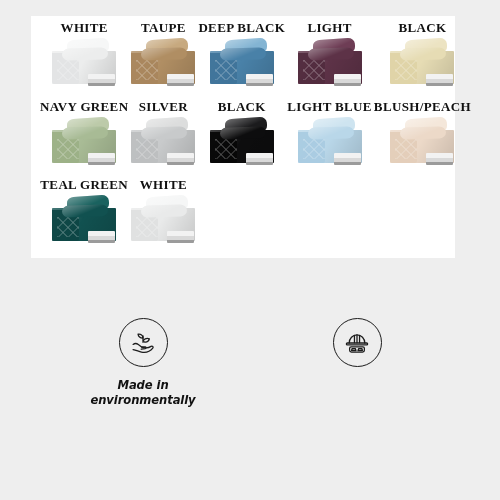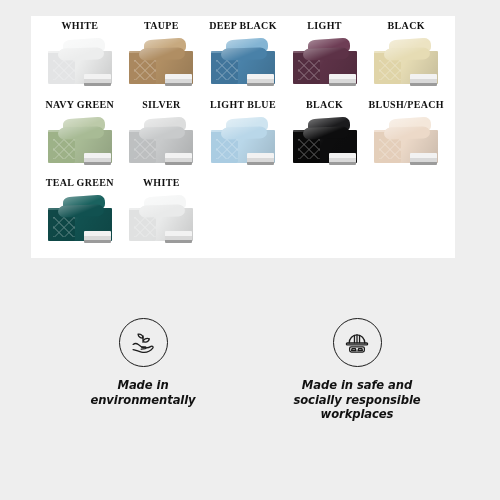--- a/index.html
+++ b/index.html
@@ -33,21 +33,21 @@
   .swatch-cell {
     display: flex;
     flex-direction: column;
     align-items: center;
     justify-content: flex-start;
     padding-top: 2px;
   }
   .swatch-label {
     font-family: "Liberation Serif", serif;
     font-weight: bold;
-    font-size: 10px;
+    font-size: 13px;
     letter-spacing: 0.35px;
     color: #111111;
     text-align: right;
     line-height: 1;
     height: 11px;
     white-space: nowrap;
   }
   .swatch-img {
     position: relative;
     width: 66px;
@@ -265,49 +265,49 @@
           <div class="mattress"></div>
           <div class="pillow-back" style="background: rgb(220, 221, 221);">
             <div class="pillow-sheen"></div>
           </div>
           <div class="pillow-front" style="background: rgb(200, 202, 203);">
             <div class="pillow-sheen"></div>
           </div>
         </div>
       </div>
       <div class="swatch-cell">
+        <div class="swatch-label">BLACK</div>
+        <div class="swatch-img">
+          <div class="bed-base" style="background: rgb(13, 13, 14);">
+            <div class="base-sheen"></div>
+          </div>
+          <div class="bed-drape" style="background: rgb(6, 6, 7);"></div>
+          <div class="bed-fold"></div>
+          <div class="mattress"></div>
+          <div class="pillow-back" style="background: rgb(27, 27, 29);">
+            <div class="pillow-sheen"></div>
+          </div>
+          <div class="pillow-front" style="background: rgb(13, 13, 14);">
+            <div class="pillow-sheen"></div>
+          </div>
+        </div>
+      </div>
+      <div class="swatch-cell">
         <div class="swatch-label">LIGHT BLUE</div>
         <div class="swatch-img">
           <div class="bed-base" style="background: rgb(185, 215, 233);">
             <div class="base-sheen"></div>
           </div>
           <div class="bed-drape" style="background: rgb(168, 203, 225);"></div>
           <div class="bed-fold"></div>
           <div class="mattress"></div>
           <div class="pillow-back" style="background: rgb(206, 228, 240);">
             <div class="pillow-sheen"></div>
           </div>
           <div class="pillow-front" style="background: rgb(185, 215, 233);">
-            <div class="pillow-sheen"></div>
-          </div>
-        </div>
-      </div>
-      <div class="swatch-cell">
-        <div class="swatch-label">BLACK</div>
-        <div class="swatch-img">
-          <div class="bed-base" style="background: rgb(13, 13, 14);">
-            <div class="base-sheen"></div>
-          </div>
-          <div class="bed-drape" style="background: rgb(6, 6, 7);"></div>
-          <div class="bed-fold"></div>
-          <div class="mattress"></div>
-          <div class="pillow-back" style="background: rgb(27, 27, 29);">
-            <div class="pillow-sheen"></div>
-          </div>
-          <div class="pillow-front" style="background: rgb(13, 13, 14);">
             <div class="pillow-sheen"></div>
           </div>
         </div>
       </div>
       <div class="swatch-cell">
         <div class="swatch-label">BLUSH/PEACH</div>
         <div class="swatch-img">
           <div class="bed-base" style="background: rgb(236, 217, 200);">
             <div class="base-sheen"></div>
           </div>
@@ -382,20 +382,15 @@
         <path d="M13 24 C13 17.5 17.9 12.5 24 12.5 C30.1 12.5 35 17.5 35 24"></path>
         <path d="M20.4 13.4 L20.4 23.6"></path>
         <path d="M24 12.6 L24 23.6"></path>
         <path d="M27.6 13.4 L27.6 23.6"></path>
         <path d="M10.4 24 L37.6 24 C38.5 24 39 24.6 39 25.4 C39 26.2 38.5 26.8 37.6 26.8 L10.4 26.8 C9.5 26.8 9 26.2 9 25.4 C9 24.6 9.5 24 10.4 24 Z"></path>
         <path d="M13.6 31.4 C13.6 30.3 14.5 29.6 15.6 29.6 L32.4 29.6 C33.5 29.6 34.4 30.3 34.4 31.4 L34.4 34.4 C34.4 35.8 33.3 36.8 31.9 36.8 L16.1 36.8 C14.7 36.8 13.6 35.8 13.6 34.4 Z"></path>
         <path d="M17 31.8 L21.6 31.8 L22.6 34.6 L16.4 34.6 Z"></path>
         <path d="M26.4 31.8 L31 31.8 L31.6 34.6 L25.4 34.6 Z"></path>
       </svg>
     </div>
-    <div class="badge-text">
-      <span>Made in safe and</span><br>
-      <span>socially responsible</span><br>
-      <span>workplaces</span>
-    </div>
   </div>
 
 </div>
 
 </body></html>

